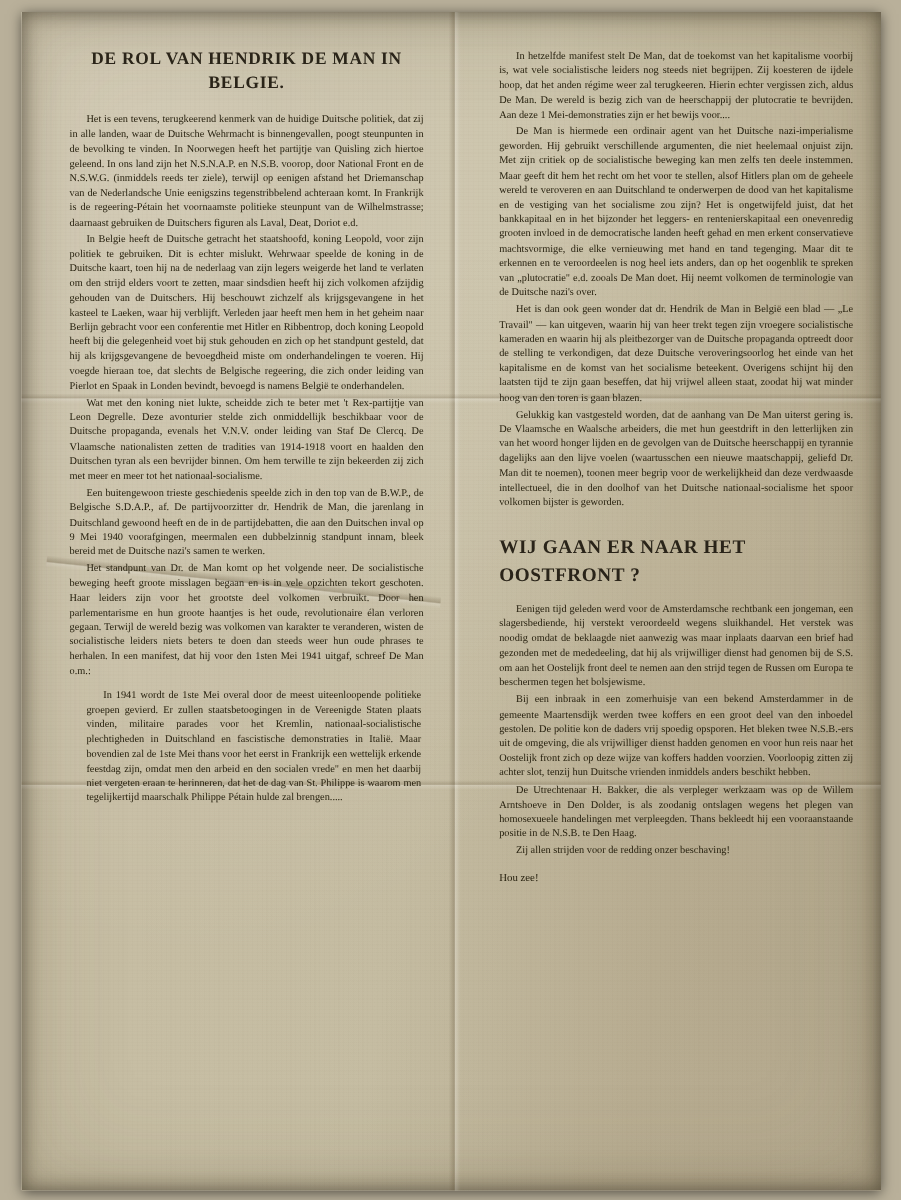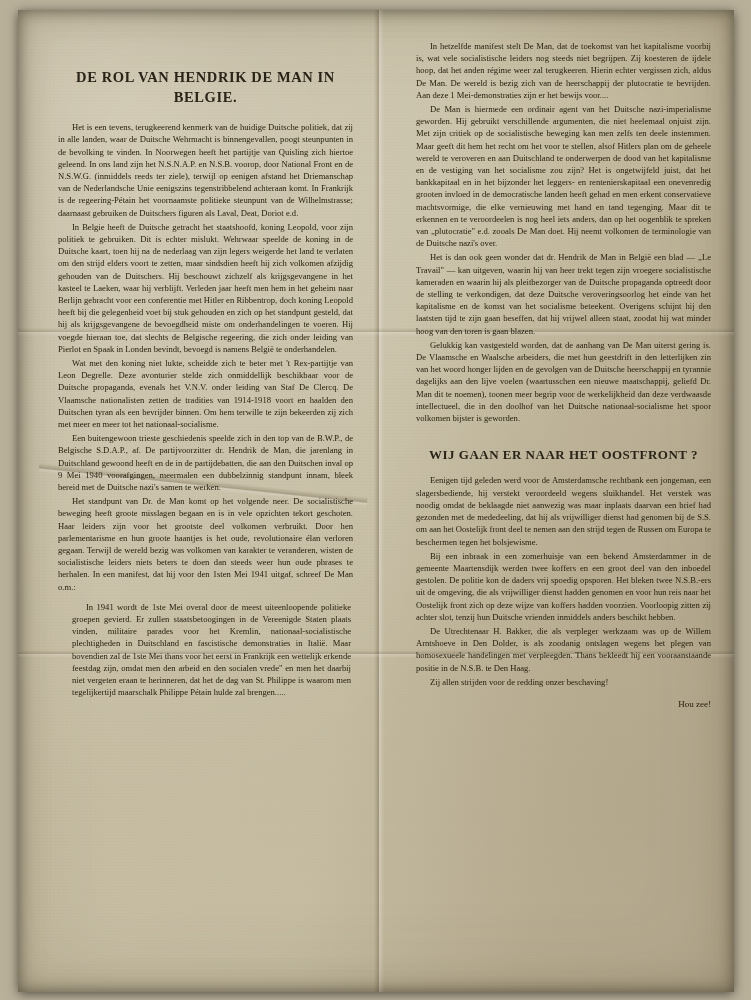--- a/index.html
+++ b/index.html
@@ -76,57 +76,56 @@
       inset 0 0 90px rgba(80,65,40,0.18);
     pointer-events: none;
   }
 
   .col {
     position: absolute;
     top: 30px;
     width: 295px;
     color: #2a2419;
   }
-  .col.left { left: 40px; margin-top: 28px; }
+  .col.left { left: 40px; }
   .col.right { left: 398px; }
 
   h1.title {
     font-size: 14.5px;
     font-weight: bold;
     letter-spacing: 0.6px;
     text-align: center;
     margin: 0 0 14px 0;
     line-height: 1.35;
     font-family: "Liberation Serif", serif;
   }
   h2.subhead {
-    font-size: 13px;
+    font-size: 16px;
     font-weight: bold;
     letter-spacing: 0.5px;
     margin: 22px 0 10px 0;
     line-height: 1.4;
-    text-align: center;
+    text-align: left;
   }
   p {
     margin: 0 0 2px 0;
     font-size: 8.6px;
     line-height: 1.42;
     text-align: justify;
     text-justify: inter-word;
     text-indent: 14px;
     hyphens: auto;
     color: #27210f;
   }
   p.indentblock {
     margin-left: 14px;
     margin-right: 2px;
     text-indent: 14px;
   }
   p.signoff {
-    text-align: right;
     text-indent: 0;
     margin-top: 10px;
     font-size: 9px;
   }
   .gap { height: 6px; }
 </style>
 </head>
 <body>
 
 <div id="page">

